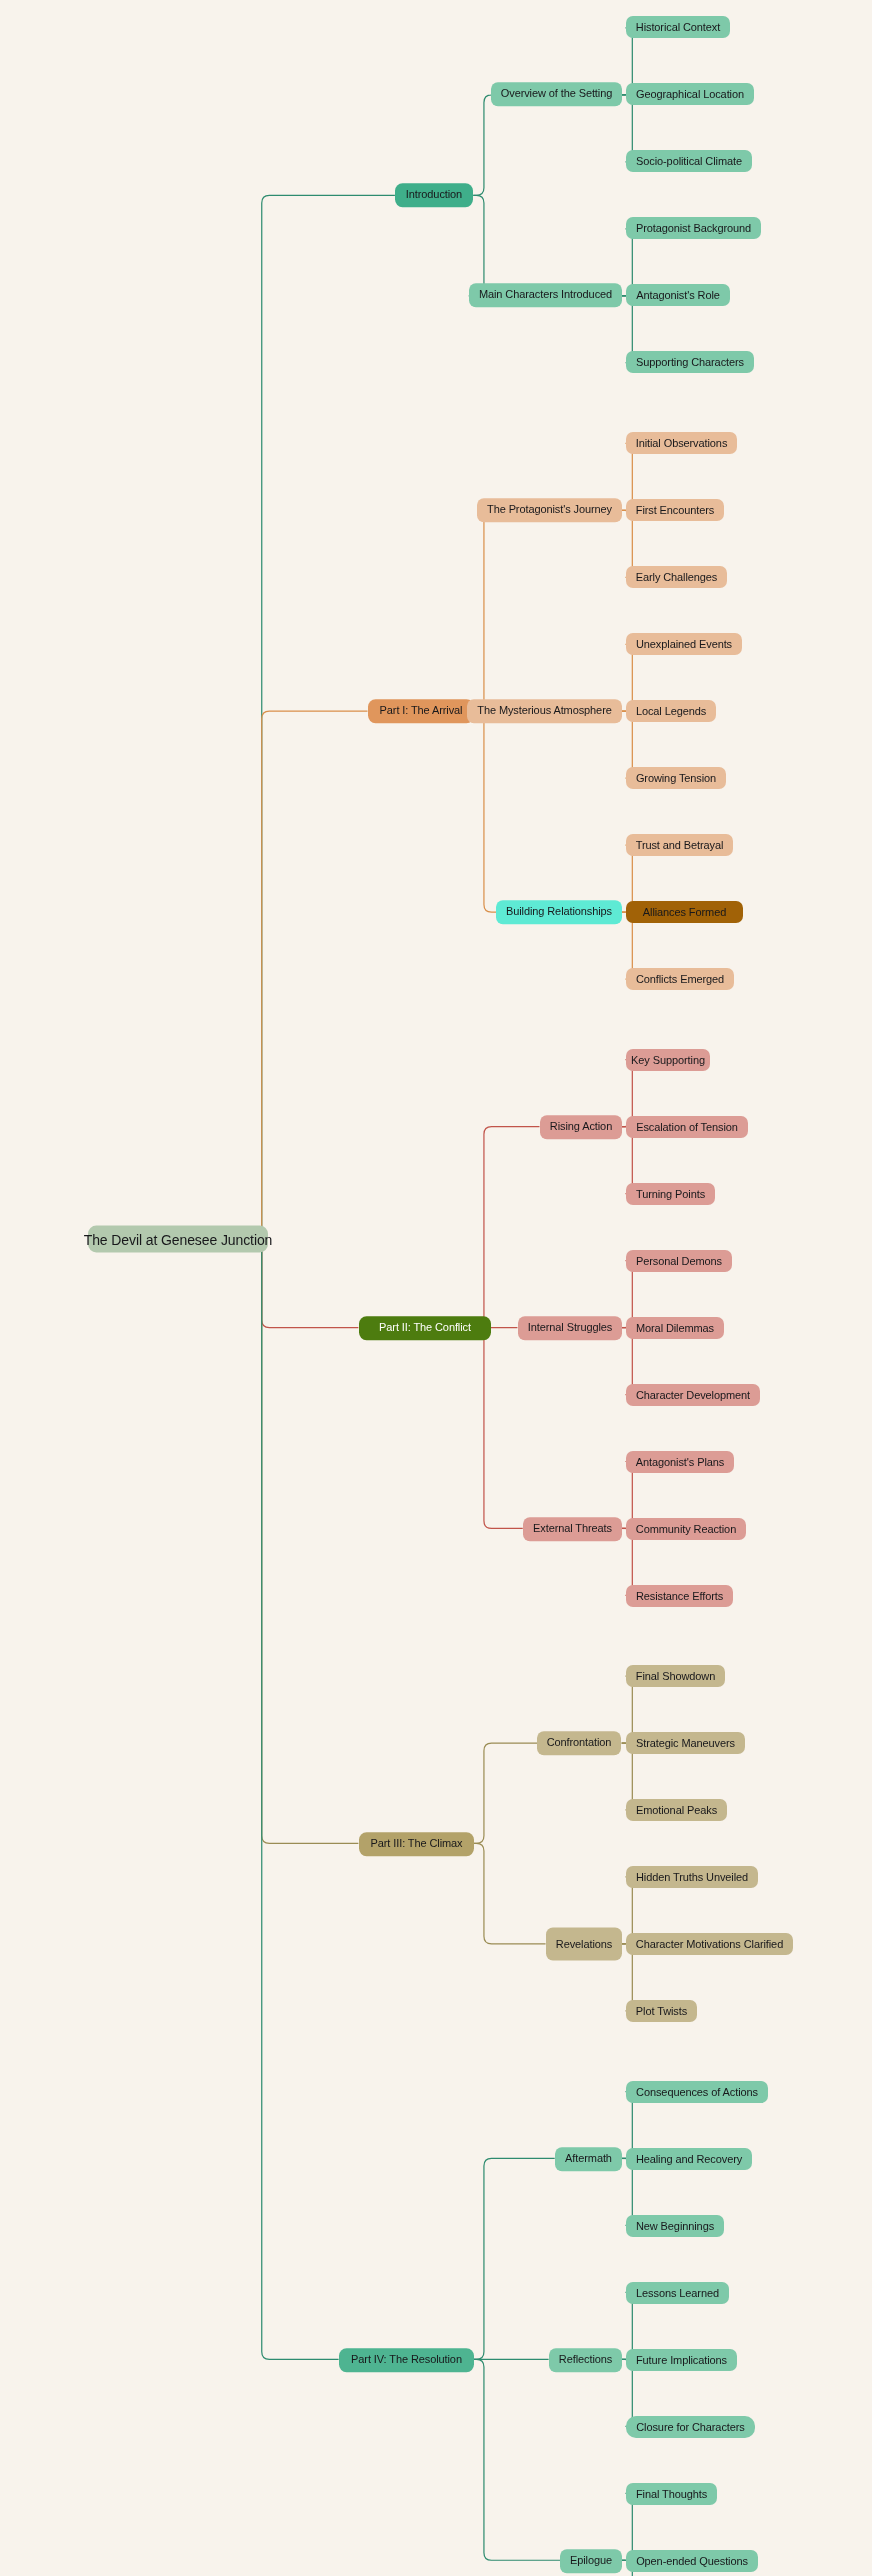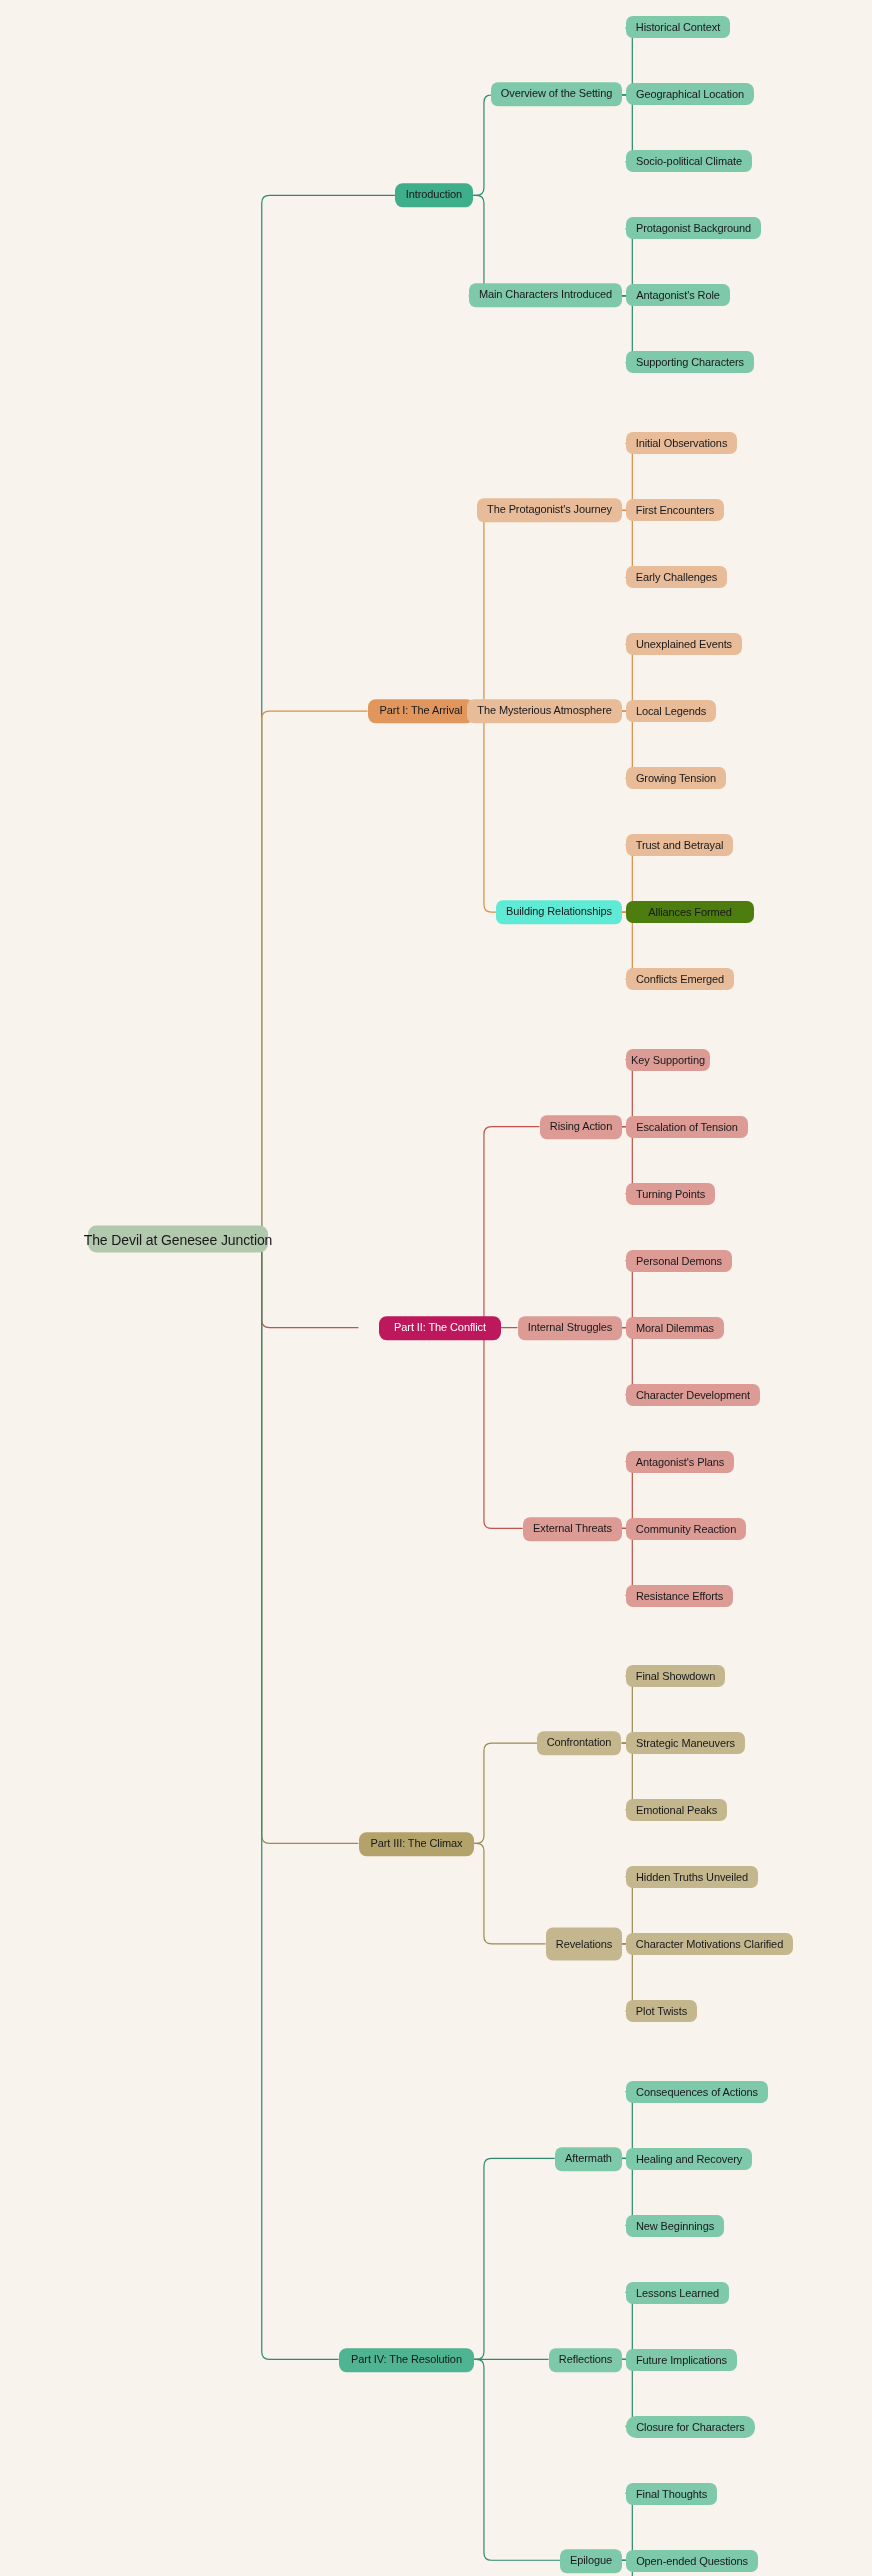--- a/index.html
+++ b/index.html
@@ -115,21 +115,21 @@
       </div>
       <div class="node lvl1" style="background: rgb(63, 174, 138); color: rgb(24, 24, 27); height: 23.6px; width: 78px; left: 395px; top: 195px;">
         <span class="node-label">Introduction</span>
       </div>
       <div class="node" style="background: rgb(126, 201, 169); color: rgb(24, 24, 27); height: 23.6px; width: 131px; left: 491px; top: 94px;">
         <span class="node-label">Overview of the Setting</span>
       </div>
       <div class="node" style="background: rgb(126, 201, 169); color: rgb(24, 24, 27); height: 22px; width: 104px; left: 626px; top: 27px;">
         <span class="node-label">Historical Context</span>
       </div>
-      <div class="node" style="background: rgb(126, 201, 169); color: rgb(24, 24, 27); height: 22px; width: 128px; left: 626px; top: 94px; border-radius: 8px;">
+      <div class="node" style="background: rgb(126, 201, 169); color: rgb(24, 24, 27); height: 22px; width: 128px; left: 626px; top: 94px;">
         <span class="node-label">Geographical Location</span>
       </div>
       <div class="node" style="background: rgb(126, 201, 169); color: rgb(24, 24, 27); height: 22px; width: 126px; left: 626px; top: 161px;">
         <span class="node-label">Socio-political Climate</span>
       </div>
       <div class="node" style="background: rgb(126, 201, 169); color: rgb(24, 24, 27); height: 23.6px; width: 153px; left: 469px; top: 295px;">
         <span class="node-label">Main Characters Introduced</span>
       </div>
       <div class="node" style="background: rgb(126, 201, 169); color: rgb(24, 24, 27); height: 22px; width: 135px; left: 626px; top: 228px;">
         <span class="node-label">Protagonist Background</span>
@@ -166,27 +166,27 @@
       </div>
       <div class="node" style="background: rgb(232, 188, 153); color: rgb(24, 24, 27); height: 22px; width: 100px; left: 626px; top: 778px;">
         <span class="node-label">Growing Tension</span>
       </div>
       <div class="node" style="background: #5eead4; color: rgb(24, 24, 27); height: 23.6px; width: 126px; left: 496px; top: 912px; align-items: center;">
         <span class="node-label">Building Relationships</span>
       </div>
       <div class="node" style="background: rgb(232, 188, 153); color: rgb(24, 24, 27); height: 22px; width: 107px; left: 626px; top: 845px;">
         <span class="node-label">Trust and Betrayal</span>
       </div>
-      <div class="node" style="background: #4d7c0f; color: rgb(24, 24, 27); height: 22px; width: 128px; left: 626px; top: 912px; align-items: center;">
+      <div class="node" style="background: #a16207; color: rgb(24, 24, 27); height: 22px; width: 117px; left: 626px; top: 912px; align-items: center;">
         <span class="node-label">Alliances Formed</span>
       </div>
       <div class="node" style="background: rgb(232, 188, 153); color: rgb(24, 24, 27); height: 22px; width: 108px; left: 626px; top: 979px;">
         <span class="node-label">Conflicts Emerged</span>
       </div>
-      <div class="node lvl1" style="background: #be185d; color: rgb(255, 255, 255); height: 23.6px; width: 122px; left: 359px; top: 1328px; margin-left: 20px;">
+      <div class="node lvl1" style="background: #4d7c0f; color: rgb(255, 255, 255); height: 23.6px; width: 132px; left: 359px; top: 1328px;">
         <span class="node-label">Part II: The Conflict</span>
       </div>
       <div class="node" style="background: rgb(220, 156, 149); color: rgb(24, 24, 27); height: 23.6px; width: 82px; left: 540px; top: 1127px;">
         <span class="node-label">Rising Action</span>
       </div>
       <div class="node" style="background: rgb(220, 156, 149); color: rgb(24, 24, 27); height: 22px; width: 84px; left: 626px; top: 1060px;">
         <span class="node-label">Key Supporting</span>
       </div>
       <div class="node" style="background: rgb(220, 156, 149); color: rgb(24, 24, 27); height: 22px; width: 122px; left: 626px; top: 1127px;">
         <span class="node-label">Escalation of Tension</span>

